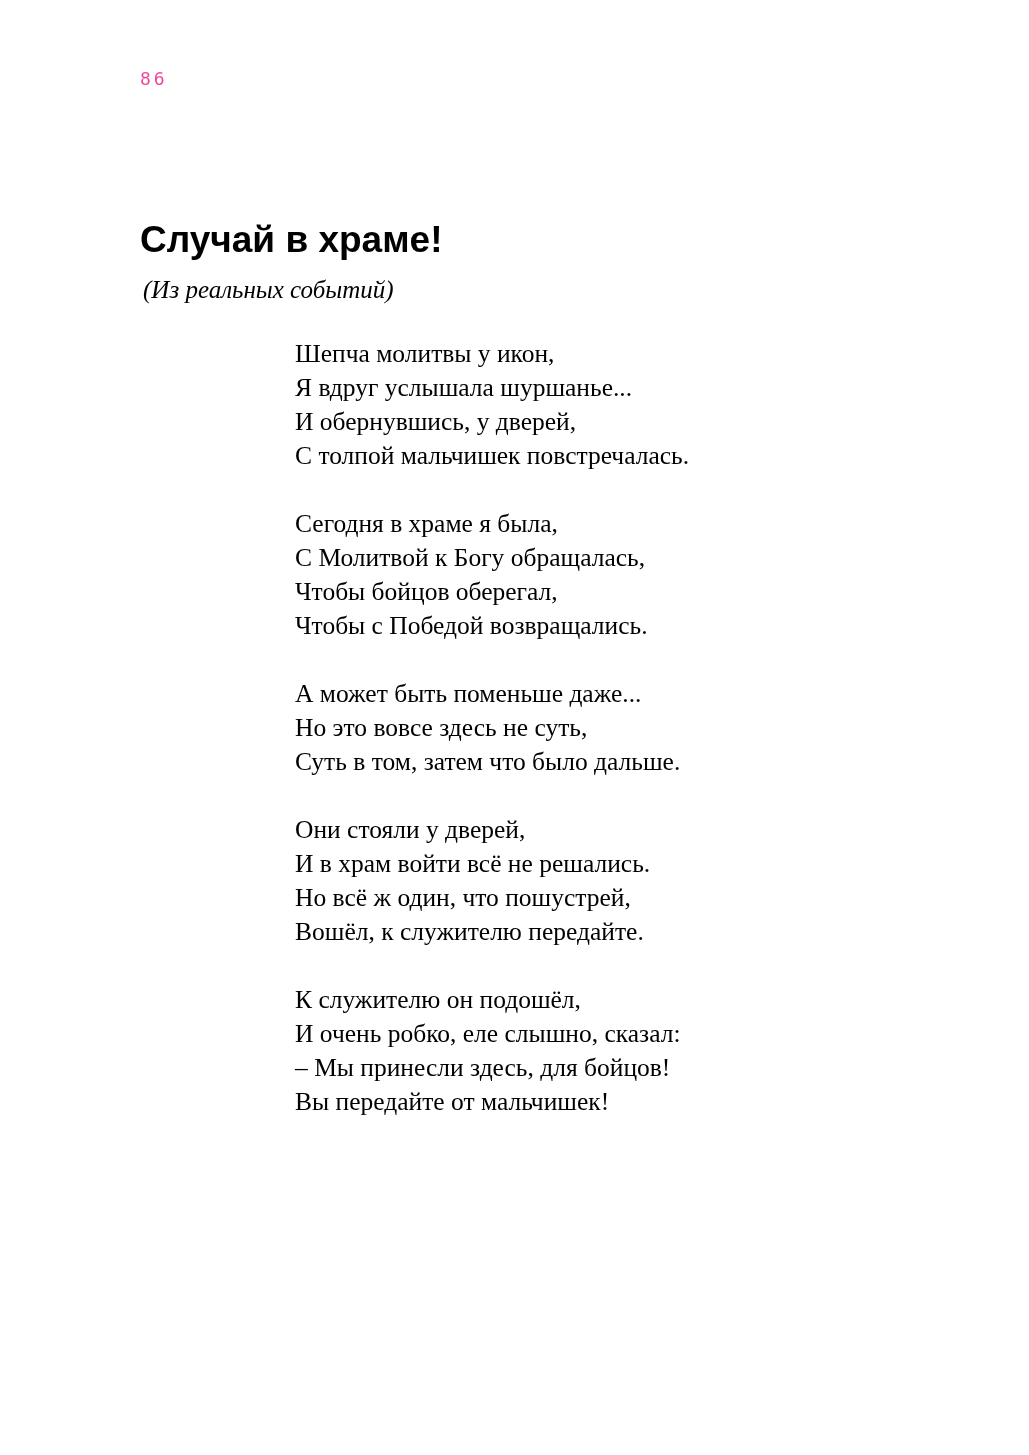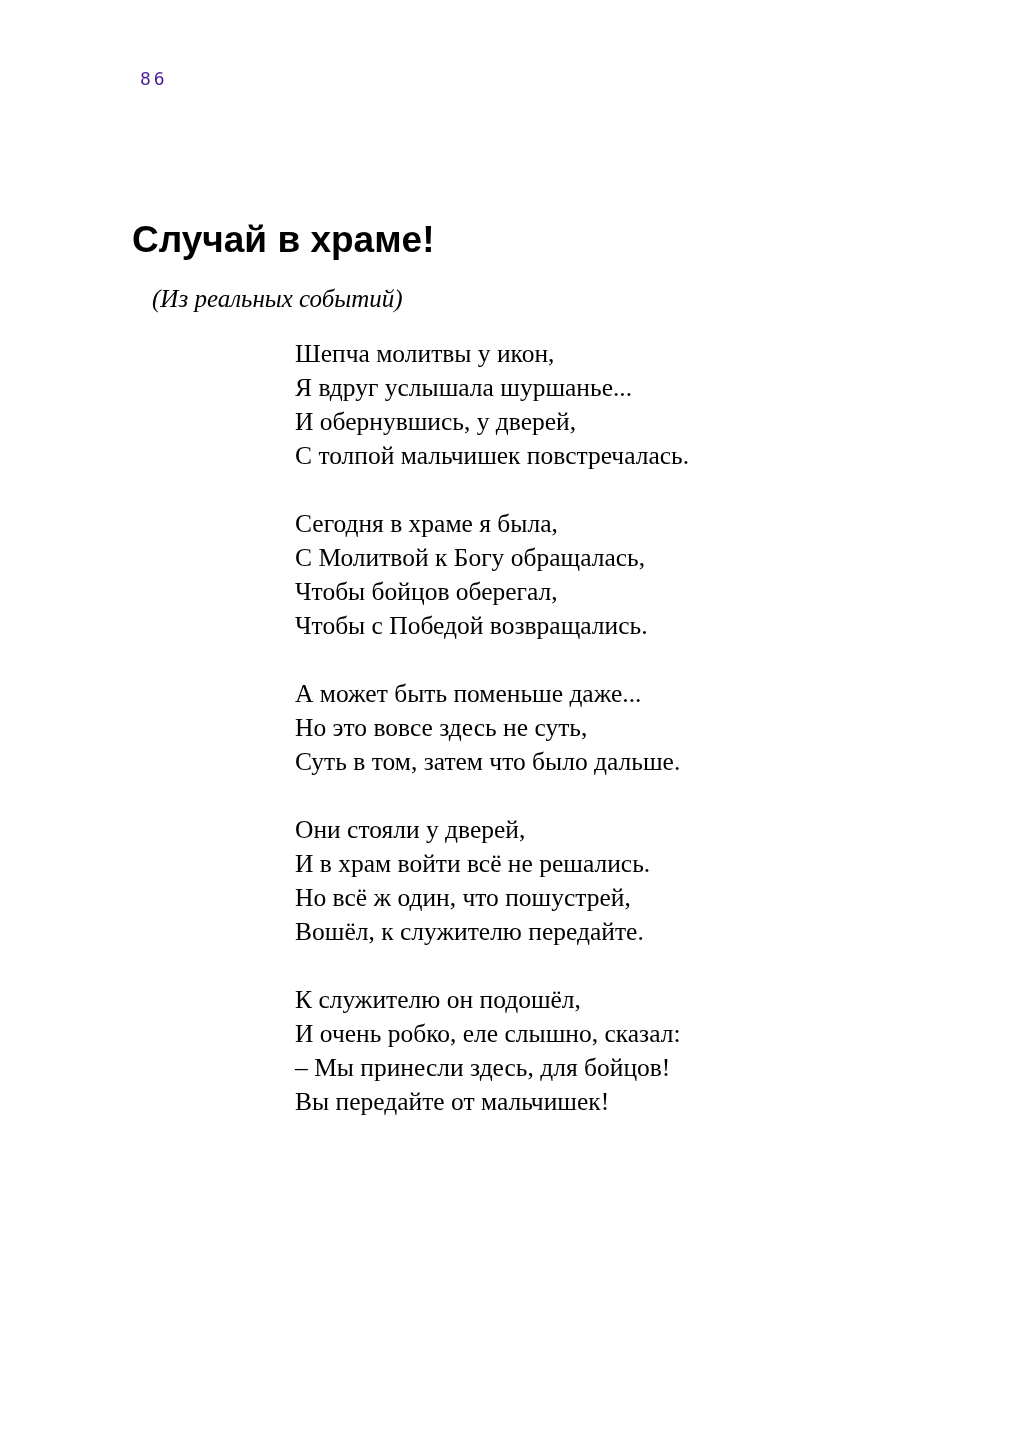--- a/index.html
+++ b/index.html
@@ -1,26 +1,26 @@
 <!DOCTYPE html>
 <html><head>
 <meta charset="utf-8">
 <style>
   html, body { margin: 0; padding: 0; background: #ffffff; }
   body { width: 1029px; height: 1455px; position: relative; overflow: hidden; color: #000; }
   .page-number {
     position: absolute; left: 140px; top: 68px;
-    font-family: "DejaVu Sans Mono", monospace; font-size: 18px; letter-spacing: 3px; color: #4c1d95;
+    font-family: "DejaVu Sans Mono", monospace; font-size: 18px; letter-spacing: 3px; color: #ec4899;
   }
   .title {
-    position: absolute; left: 132px; top: 218px; margin: 0;
+    position: absolute; left: 140px; top: 218px; margin: 0;
     font-family: "Liberation Sans", sans-serif; font-weight: bold; font-size: 37px; line-height: 44px;
   }
   .subtitle {
-    position: absolute; left: 140px; top: 270px; margin: 12px;
+    position: absolute; left: 140px; top: 270px; margin: 3px;
     font-family: "Liberation Serif", serif; font-style: italic; font-size: 25px; line-height: 34px;
   }
   .poem {
     position: absolute; left: 295px; top: 337px;
     font-family: "Liberation Serif", serif; font-size: 25.5px; line-height: 34px;
   }
   .stanza { margin-bottom: 34px; }
   .line { display: block; white-space: nowrap; }
 </style>
 </head>

